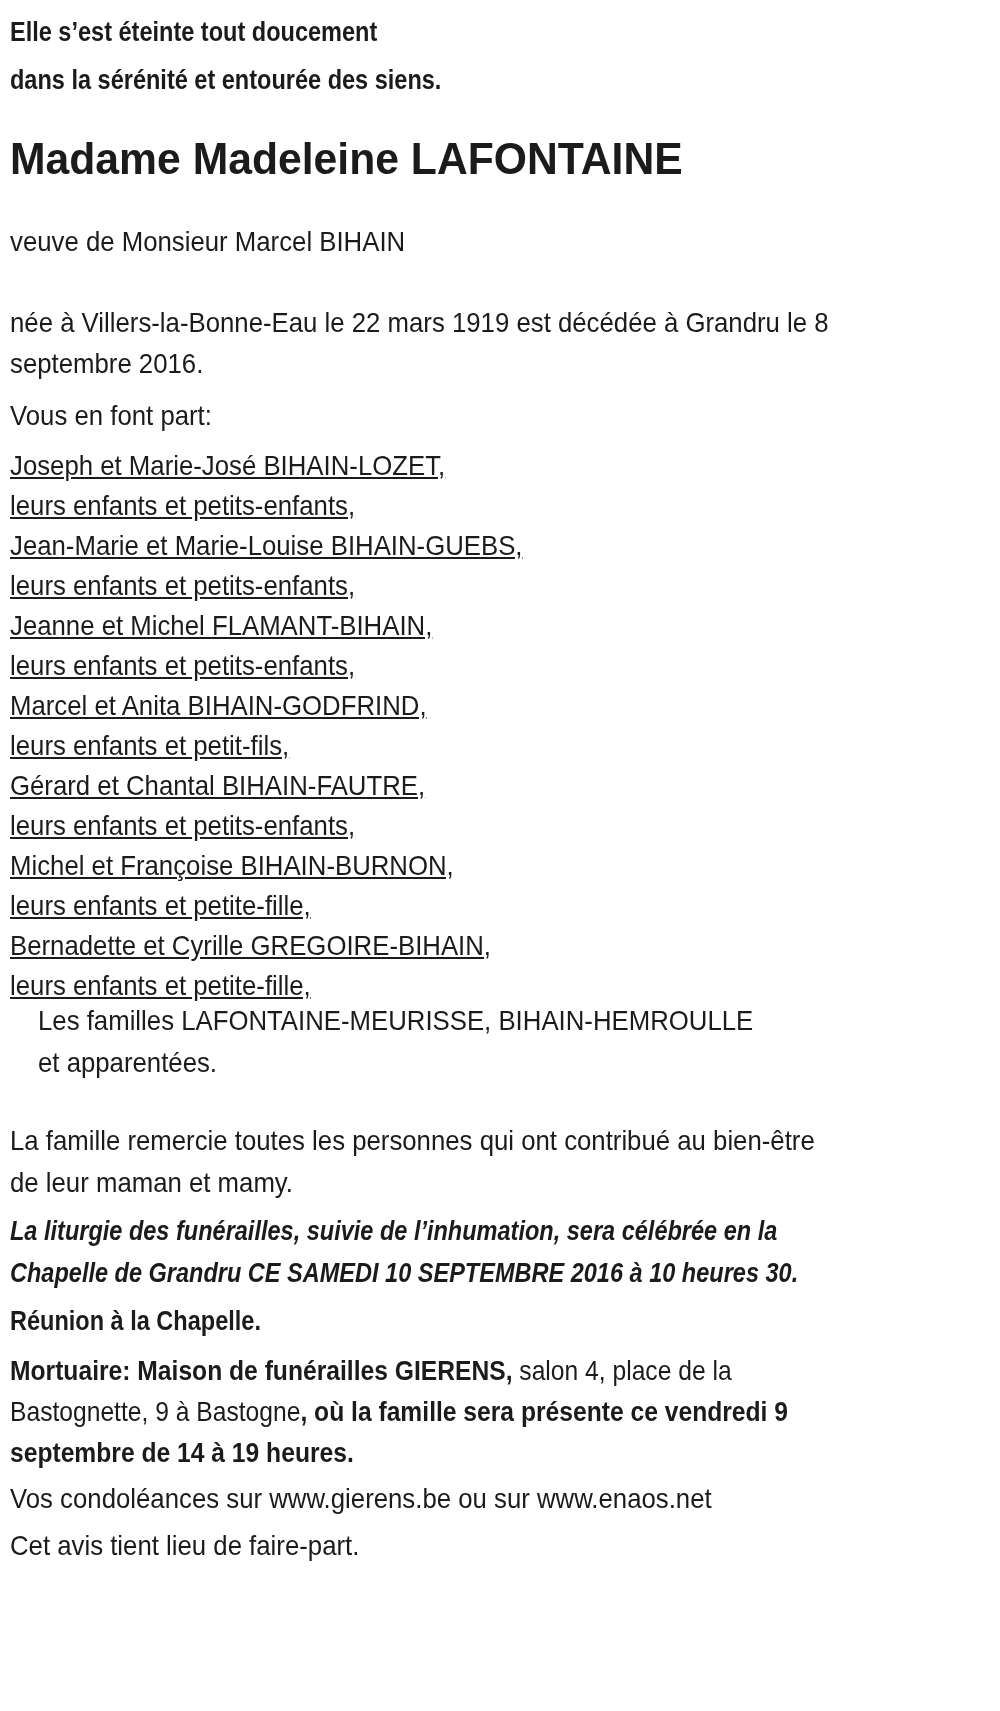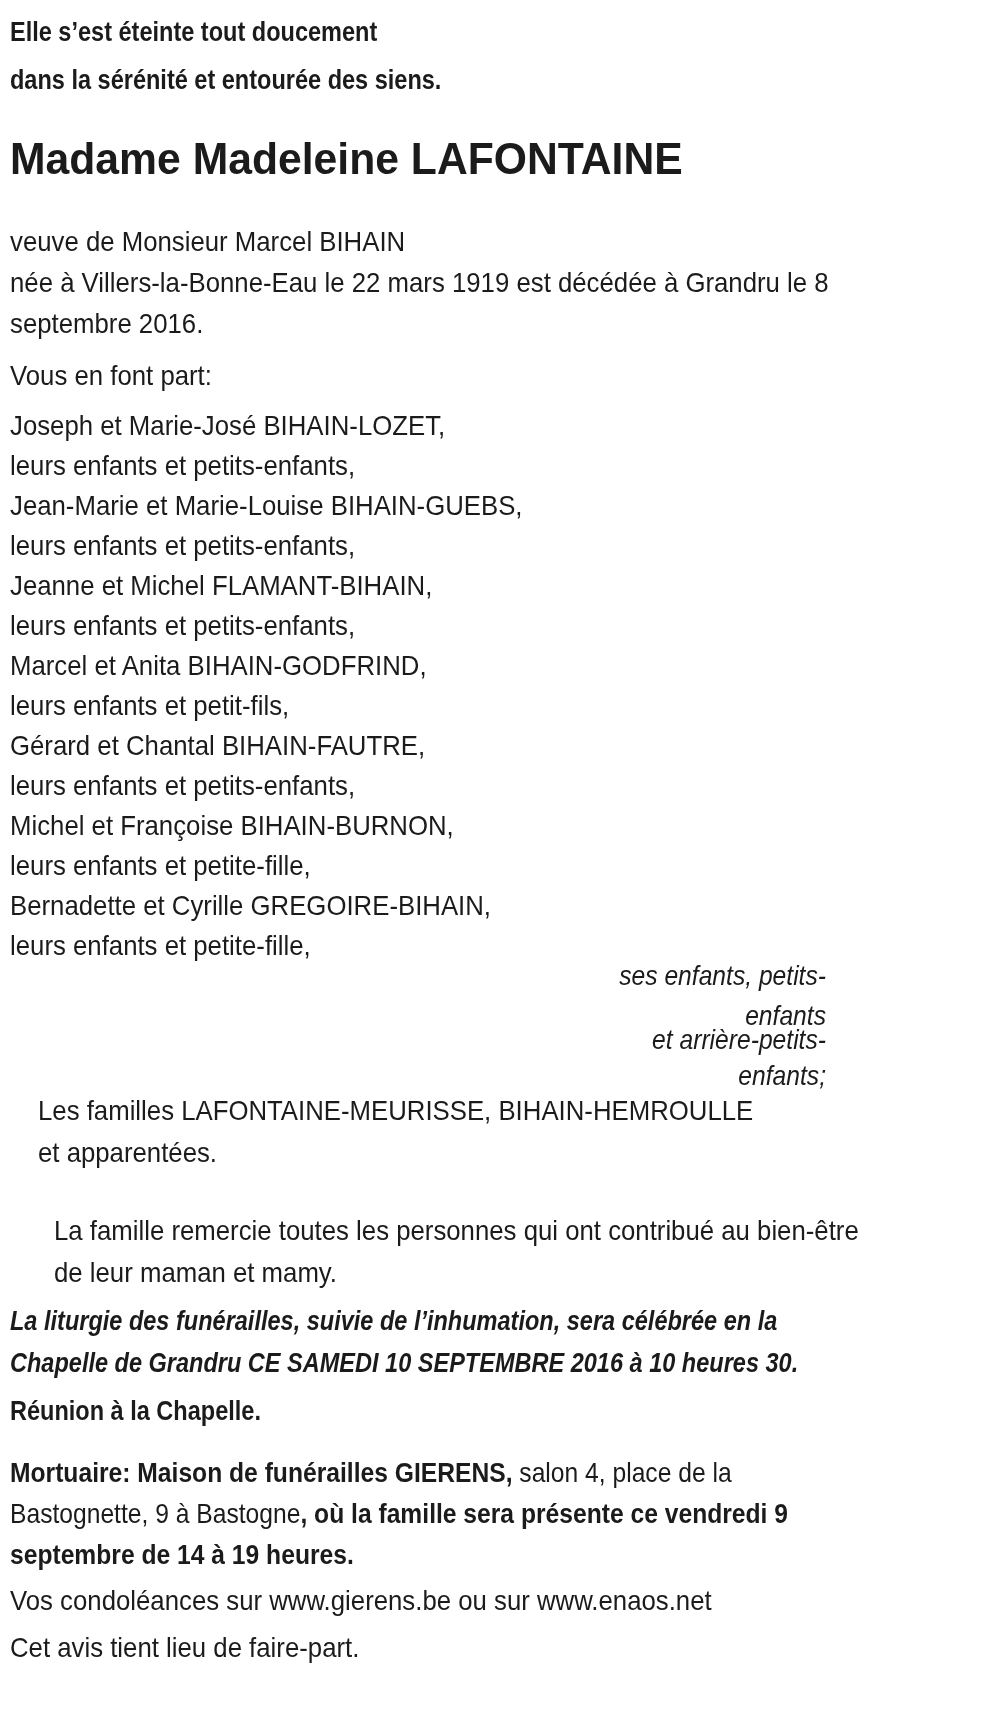--- a/index.html
+++ b/index.html
@@ -34,51 +34,51 @@
     font-size: 44px;
     font-weight: bold;
     line-height: 50px;
     transform: scaleX(.97);
     transform-origin: 0 50%;
     white-space: nowrap;
   }
 
   .relation { margin-top: 38px; line-height: 40px; }
 
-  .life { }
+  .life { margin-top: 40px; }
   .life .ln { line-height: 41px; }
 
   .announced { margin-top: 12px; line-height: 40px; }
 
-  .family { margin-top: 10px; }
+  .family { margin-top: 10px; text-decoration: underline; }
   .family .ln { line-height: 40px; }
 
   .descendants { margin-top: -10px; }
   .descendants .ln {
     font-style: italic;
     text-align: right;
     line-height: 40px;
     transform: scaleX(.88);
     transform-origin: 100% 50%;
   }
   .descendants .ln.up1 { margin-top: -16px; }
   .descendants .ln.up2 { margin-top: -4px; }
 
   .families { margin-top: -6px; margin-left: 28px; }
   .families .ln { line-height: 42px; }
 
-  .thanks { margin-top: 36px; margin-left: 44px; }
+  .thanks { margin-top: 36px; }
   .thanks .ln { line-height: 42px; }
 
   .liturgy { margin-top: 6px; font-style: italic; }
   .liturgy .ln { font-weight: bold; line-height: 42px; }
 
   .reunion { margin-top: 6px; font-weight: bold; line-height: 42px; }
 
-  .mortuary { margin-top: 20px; }
+  .mortuary { margin-top: 8px; }
   .mortuary .ln { line-height: 41px; }
 
   .condolences { margin-top: 6px; line-height: 40px; }
 
   .closing { margin-top: 7px; line-height: 40px; }
 </style>
 </head>
 <body>
 
 <main class="page">
@@ -109,26 +109,20 @@
     <div class="ln sx-r">Marcel et Anita BIHAIN-GODFRIND,</div>
     <div class="ln sx-r">leurs enfants et petit-fils,</div>
     <div class="ln sx-r">Gérard et Chantal BIHAIN-FAUTRE,</div>
     <div class="ln sx-r">leurs enfants et petits-enfants,</div>
     <div class="ln sx-r">Michel et Françoise BIHAIN-BURNON,</div>
     <div class="ln sx-r">leurs enfants et petite-fille,</div>
     <div class="ln sx-r">Bernadette et Cyrille GREGOIRE-BIHAIN,</div>
     <div class="ln sx-r">leurs enfants et petite-fille,</div>
   </div>
 
-  <div class="descendants">
-    <div class="ln">ses enfants, petits-</div>
-    <div class="ln">enfants</div>
-    <div class="ln up1">et arrière-petits-</div>
-    <div class="ln up2">enfants;</div>
-  </div>
 
   <div class="families">
     <div class="ln sx-r">Les familles LAFONTAINE-MEURISSE, BIHAIN-HEMROULLE</div>
     <div class="ln sx-r">et apparentées.</div>
   </div>
 
   <div class="thanks">
     <div class="ln sx-r">La famille remercie toutes les personnes qui ont contribué au bien-être</div>
     <div class="ln sx-r">de leur maman et mamy.</div>
   </div>

